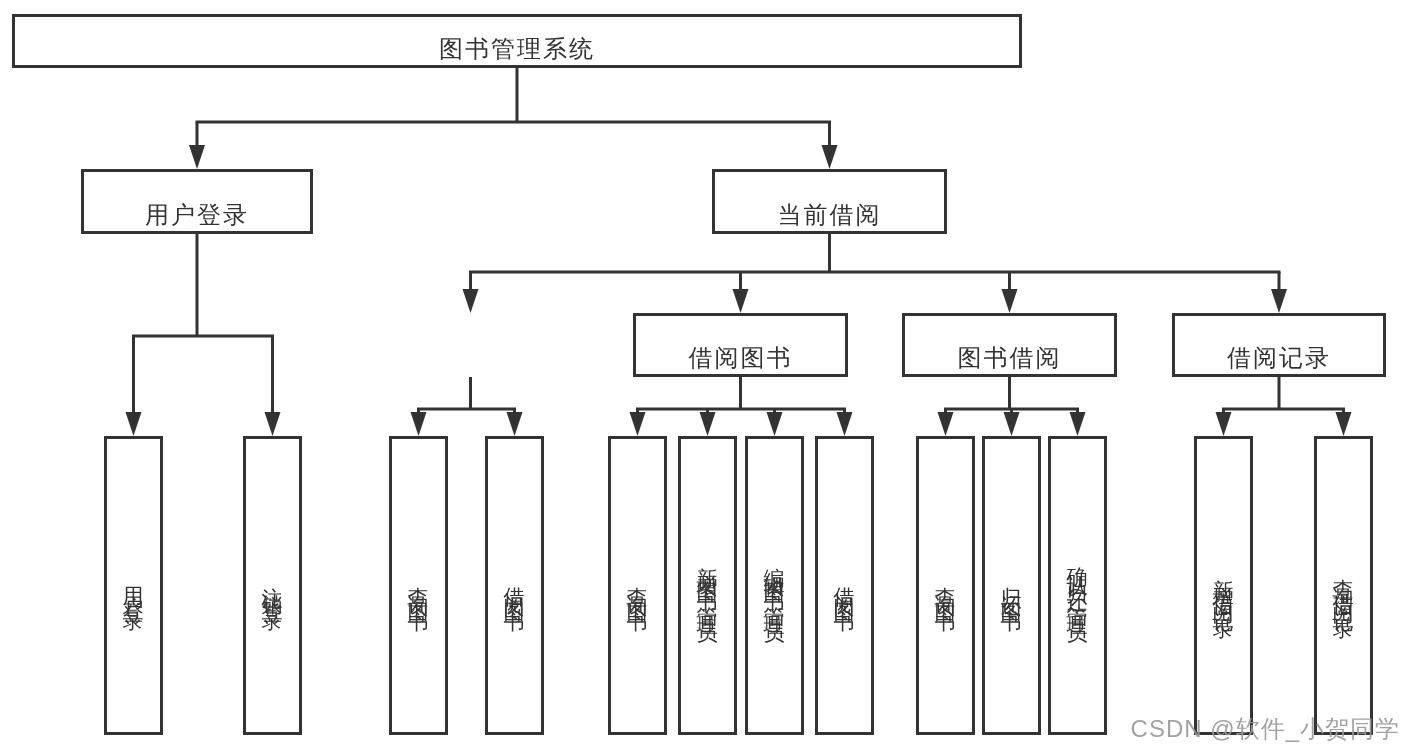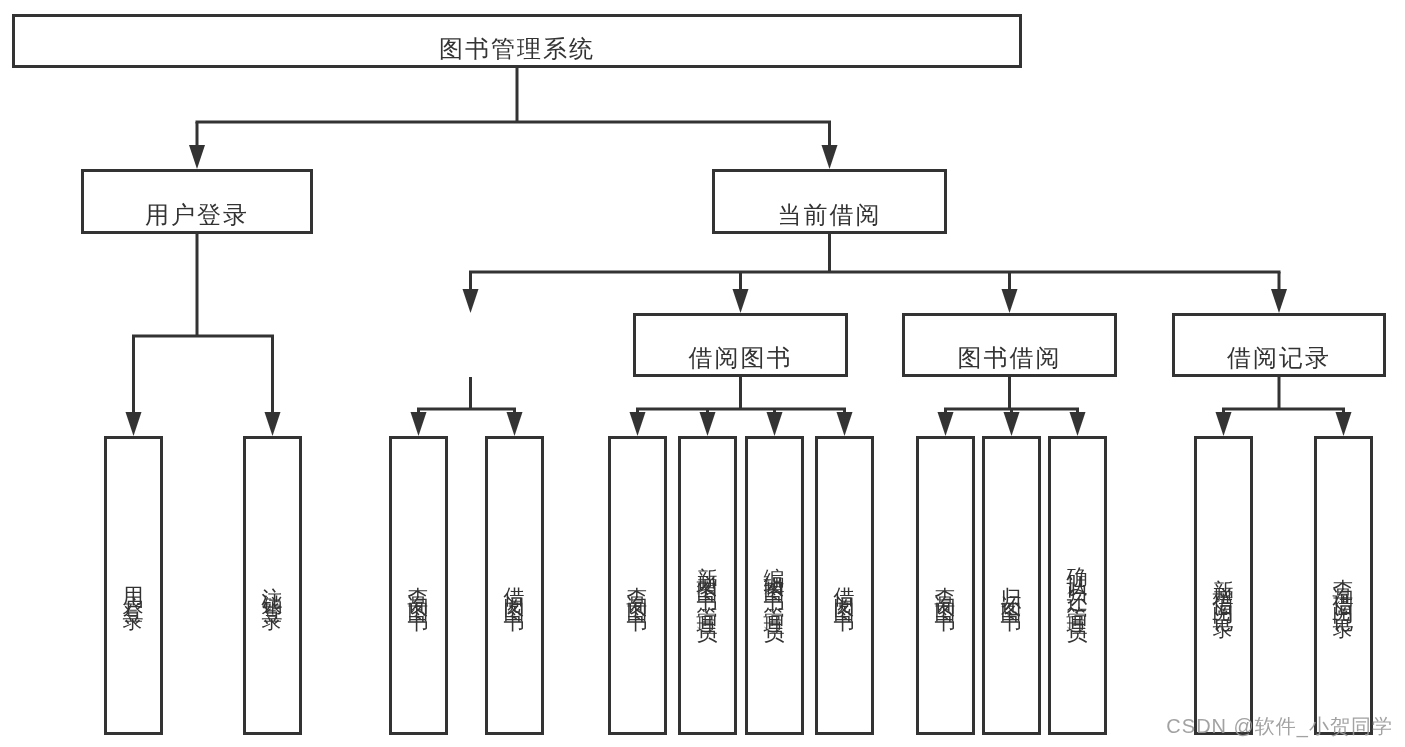--- a/index.html
+++ b/index.html
@@ -13,22 +13,22 @@
     border:3px solid #333333;background:#ffffff;color:#333333;
     display:flex;align-items:center;justify-content:center;
   }
   .hnode{font-size:24px;letter-spacing:2px;align-items:flex-end;}
   .vnode span{
     writing-mode:vertical-rl;text-orientation:mixed;
     font-size:21px;letter-spacing:8px;line-height:1;
     display:block;
   }
   .watermark{
-    position:absolute;right:12px;top:713px;z-index:5;
-    font-size:20px;letter-spacing:1px;color:rgba(154,154,154,0.92);
+    position:absolute;right:5px;top:713px;z-index:5;
+    font-size:24px;letter-spacing:1px;color:rgba(154,154,154,0.92);
     white-space:nowrap;
   }
 </style>
 </head>
 <body>
 
 <div class="canvas">
 
   <svg class="connectors" viewBox="0 0 1405 747" xmlns="http://www.w3.org/2000/svg">
       <line x1="517" y1="68" x2="517" y2="122" stroke="#333333" stroke-width="3"></line>

